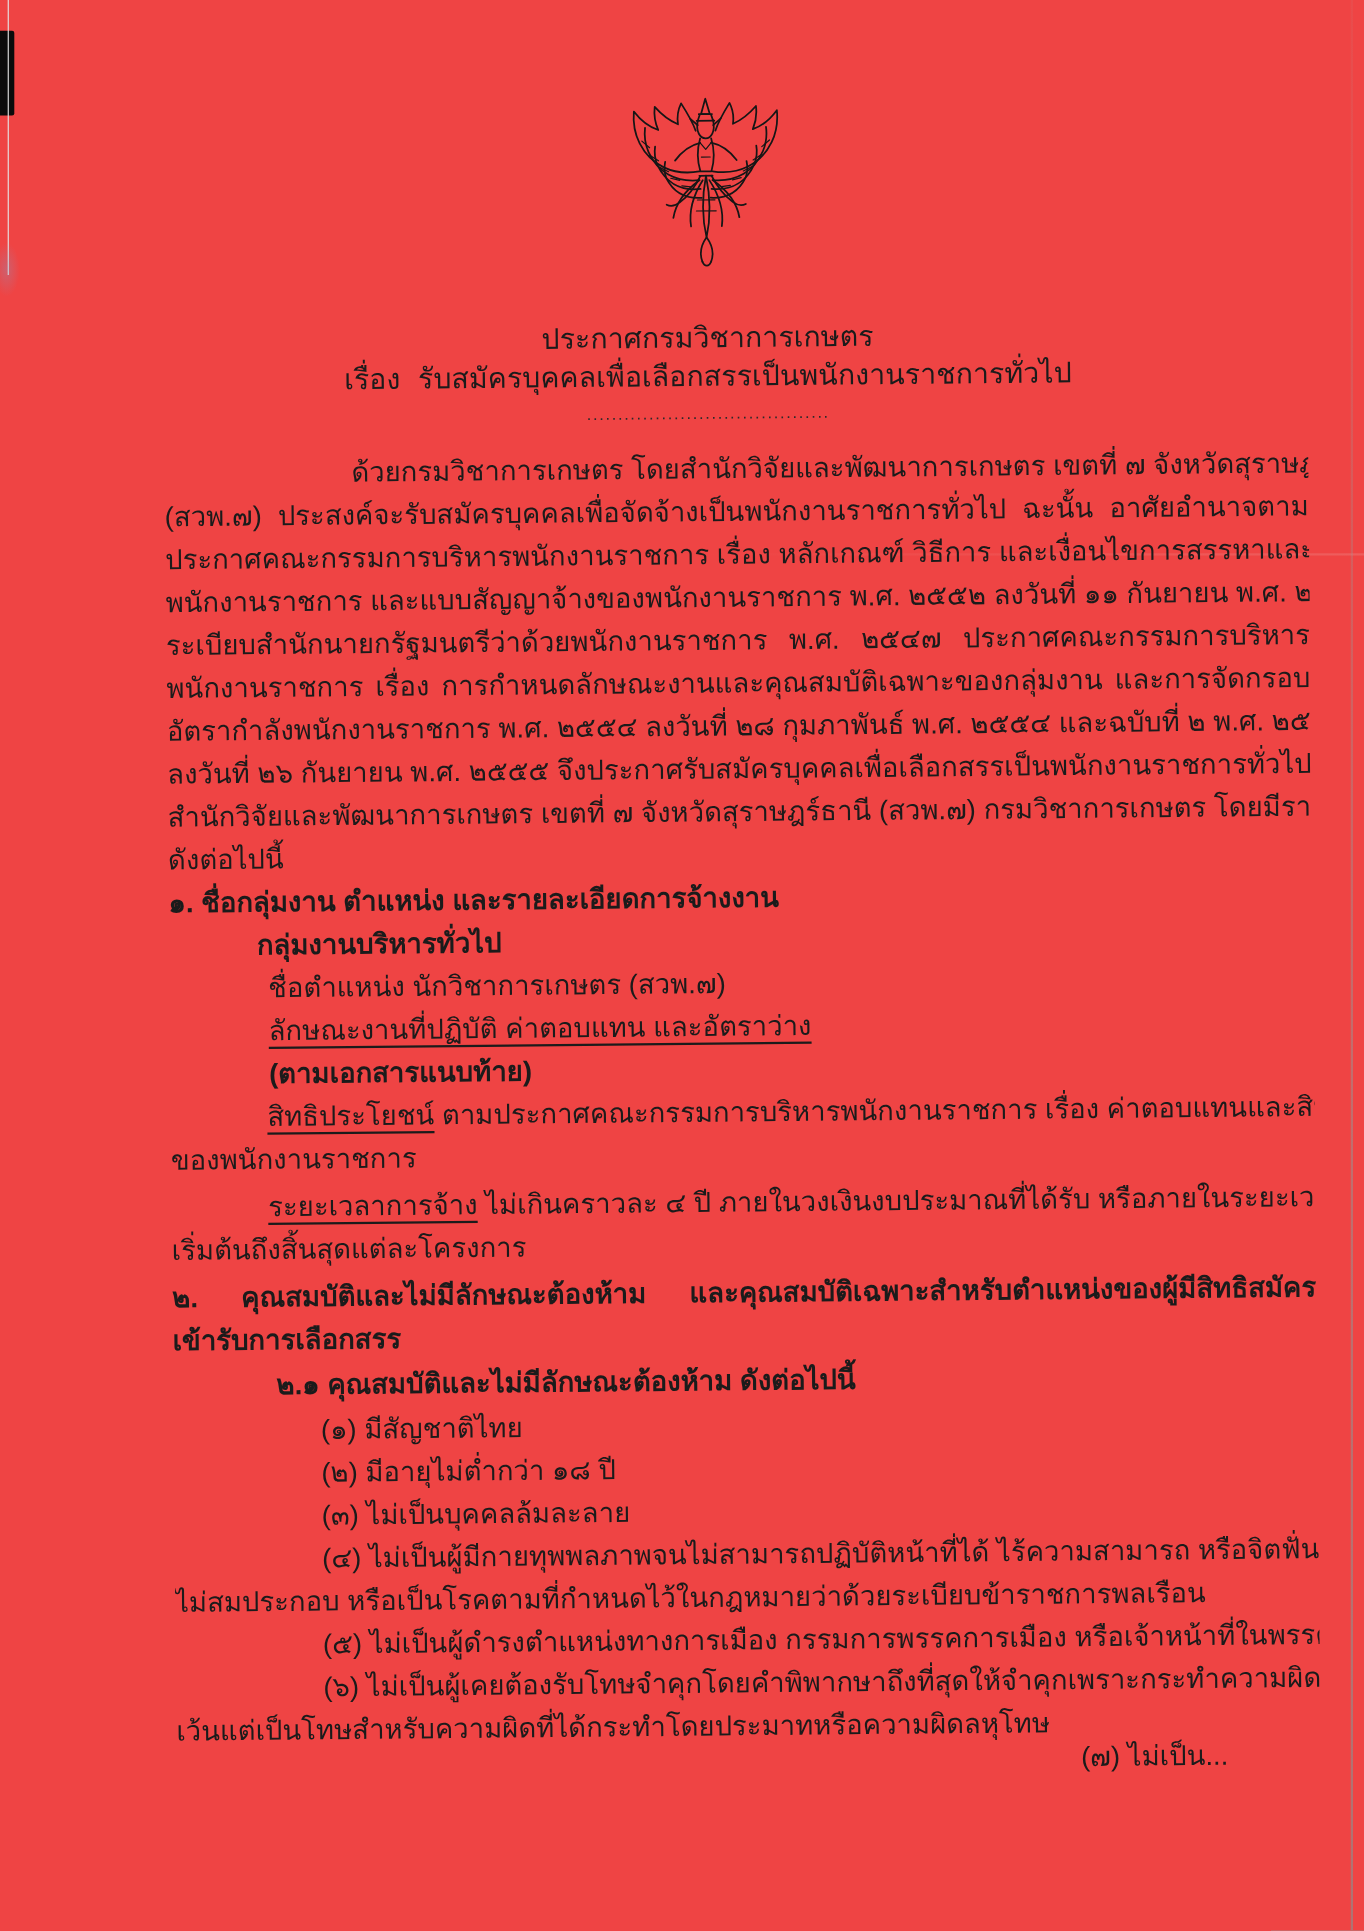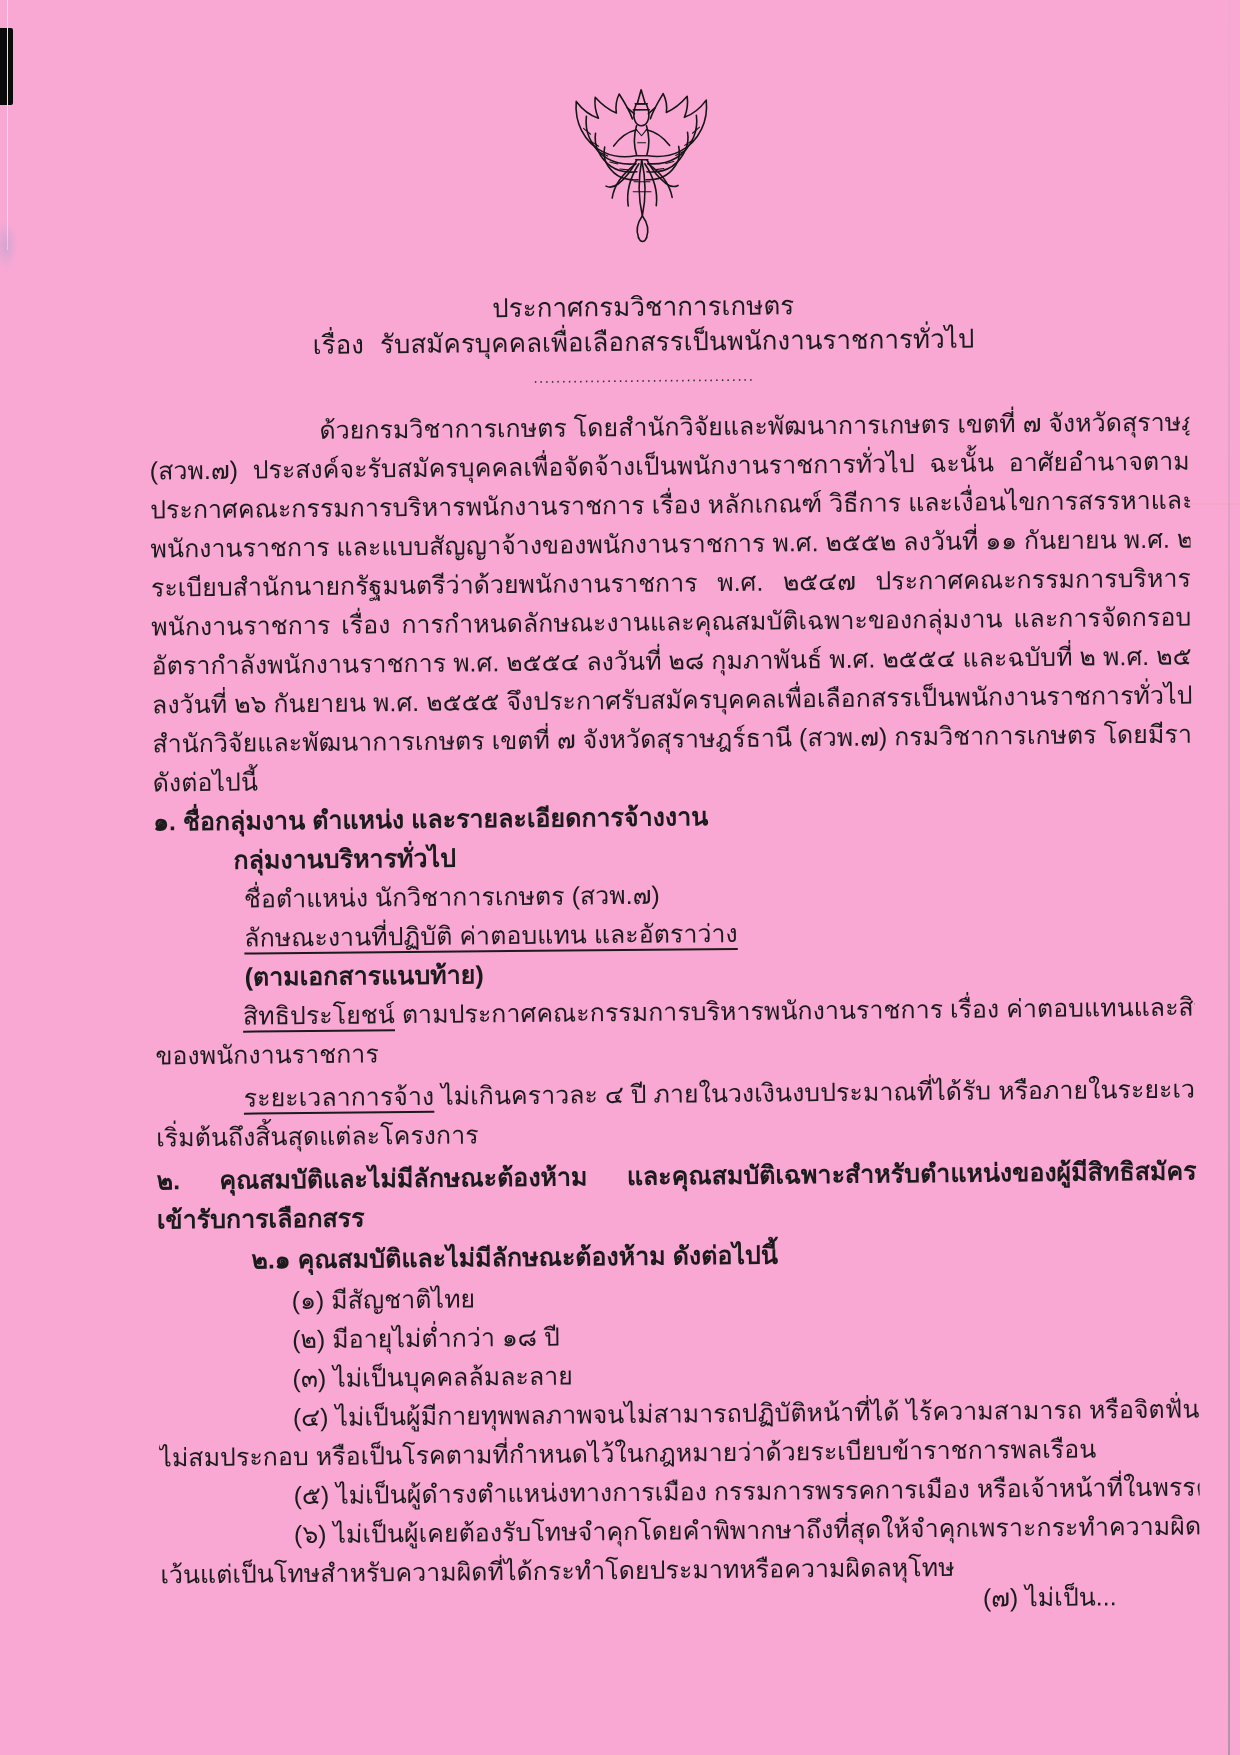--- a/index.html
+++ b/index.html
@@ -1,20 +1,20 @@
 <!DOCTYPE html>
 <html><head>
 <meta charset="utf-8">
 <style>
   html,body{margin:0;padding:0;}
   body{background:#9a9a9a;}
   .page{
     position:relative;
     width:1240px;height:1755px;
-    background:#f9a8d4;
+    background:#ef4444;
     overflow:hidden;
     font-family:"Liberation Sans", sans-serif;
     color:#1b1b1b;
     margin:0 auto;
   }
   
   .artifact-bar{position:absolute;left:0;top:28px;width:13px;height:77px;background:#0b0b0b;border-radius:0 2px 2px 0;}
   .artifact-left-line{position:absolute;left:7px;top:0;width:1px;height:250px;background:#e7e7e7;}
   .artifact-smudge{position:absolute;left:-6px;top:220px;width:24px;height:50px;
     background:radial-gradient(ellipse at center, rgba(130,158,205,.30), rgba(130,158,205,0) 70%);}

